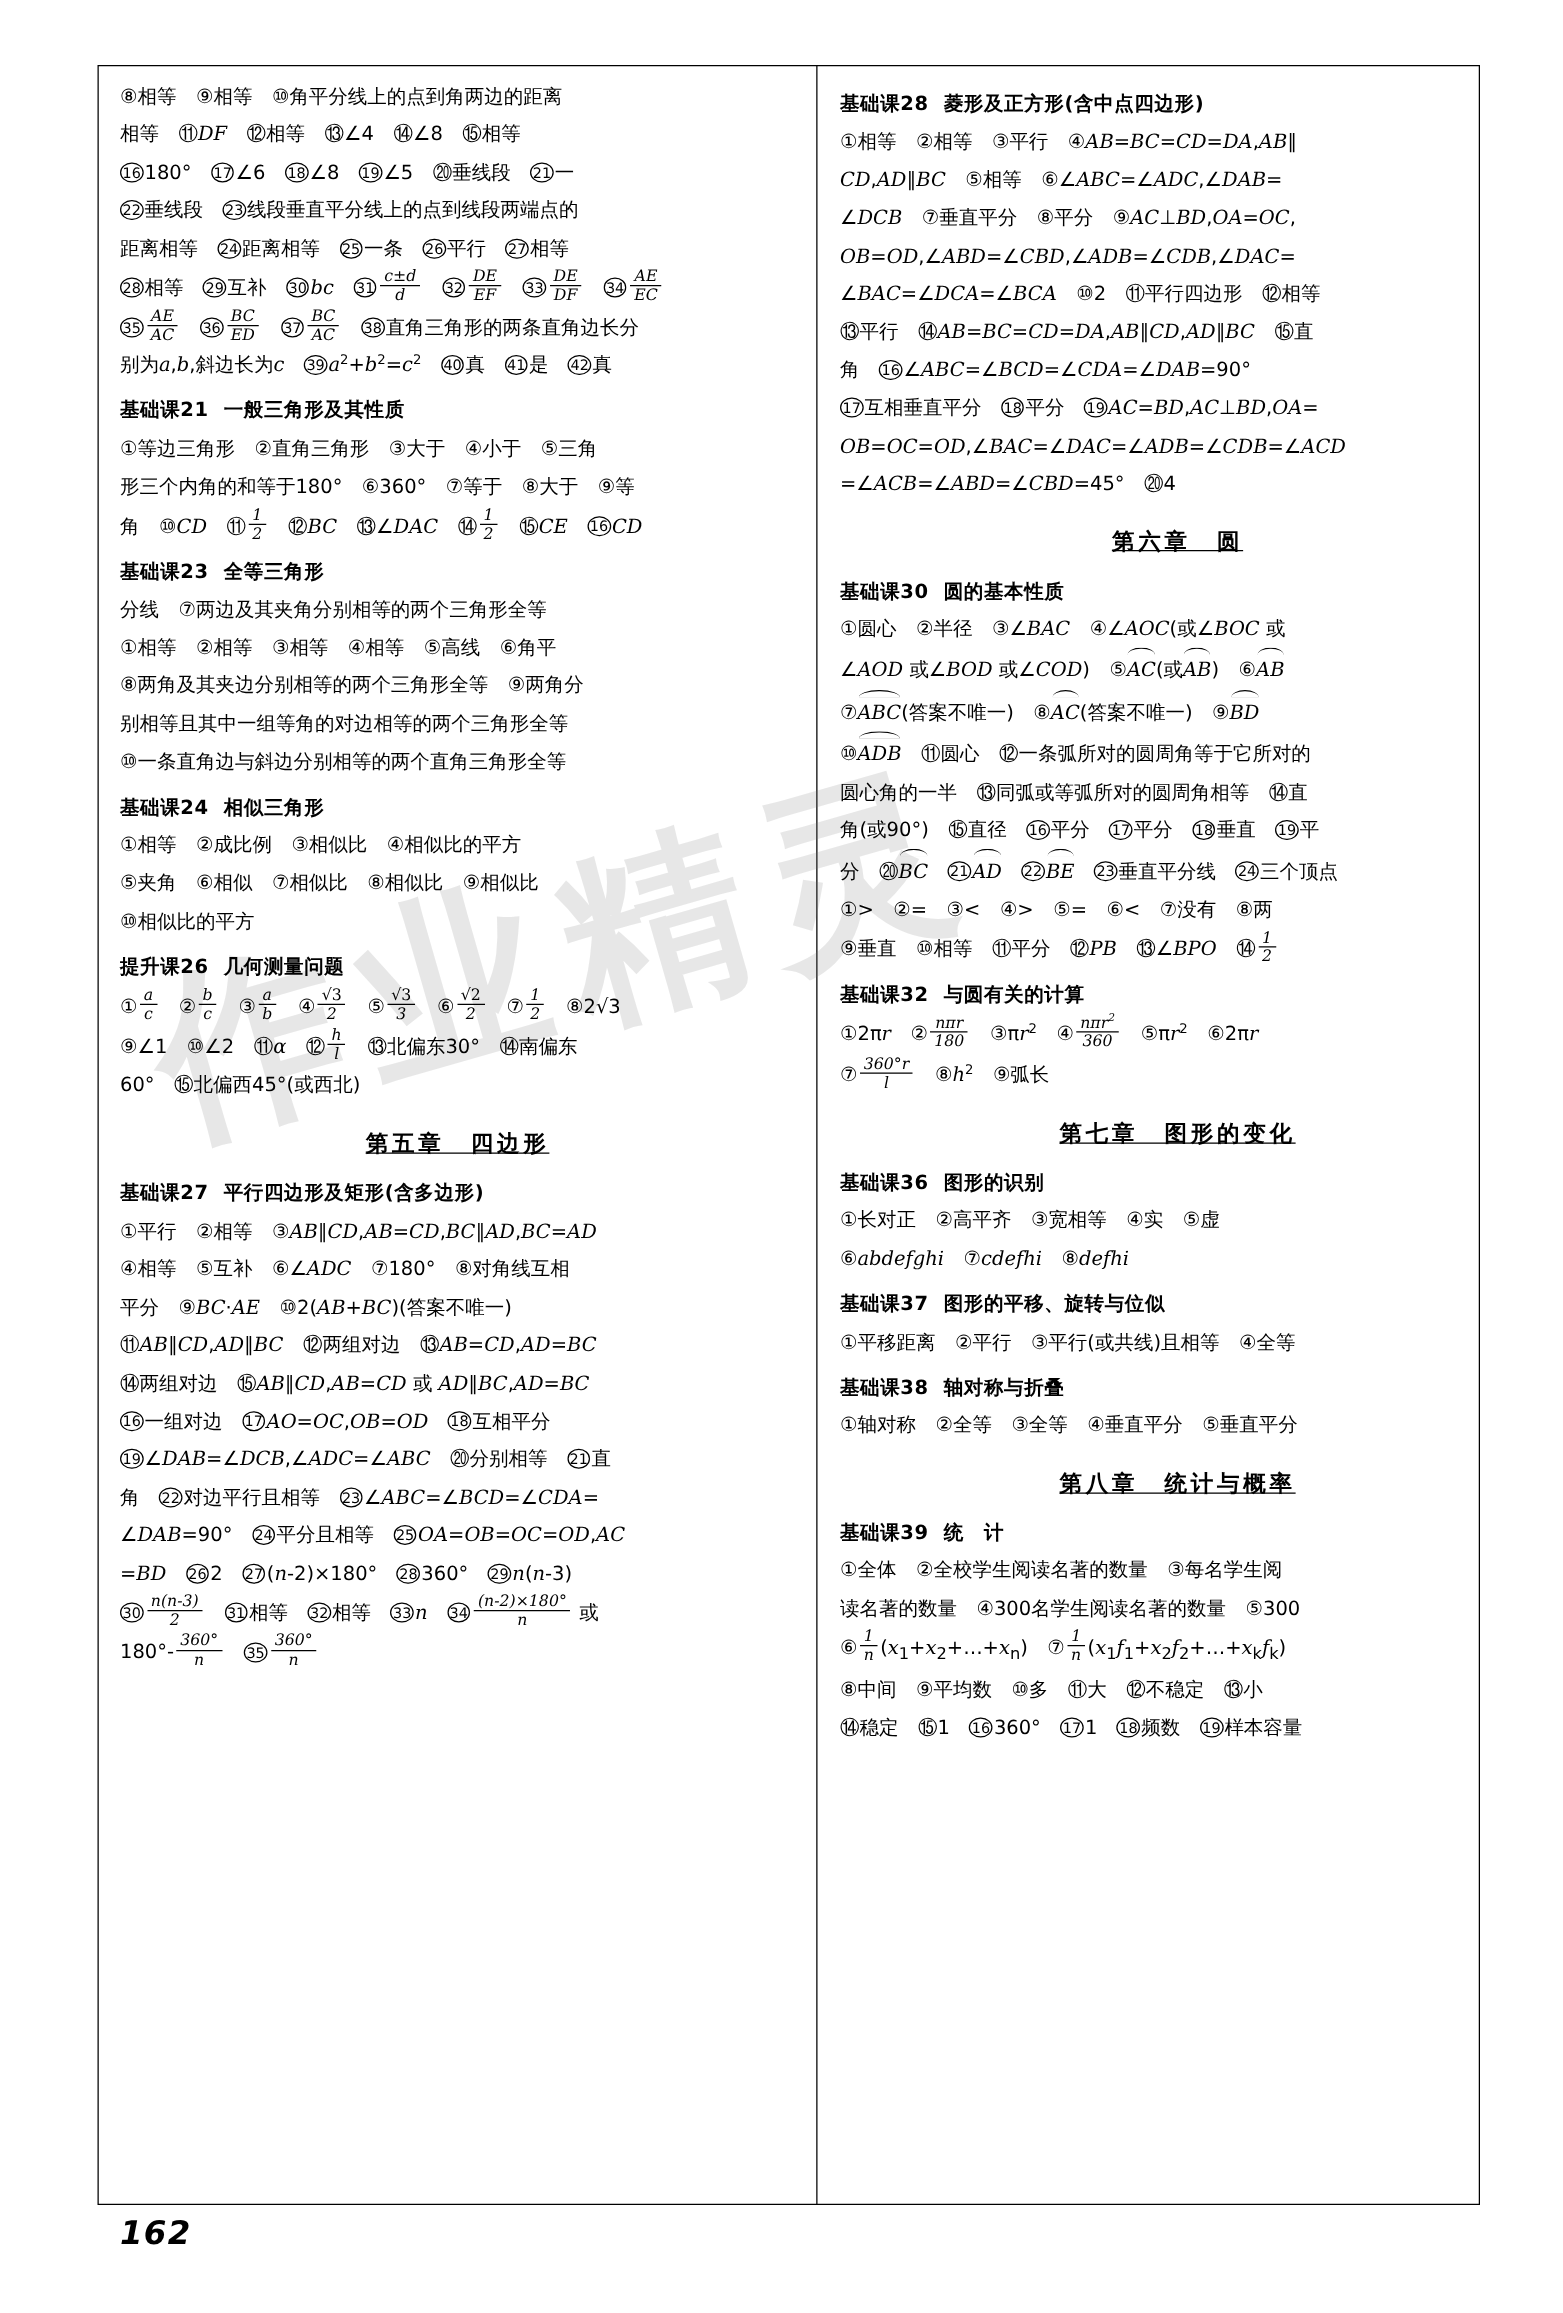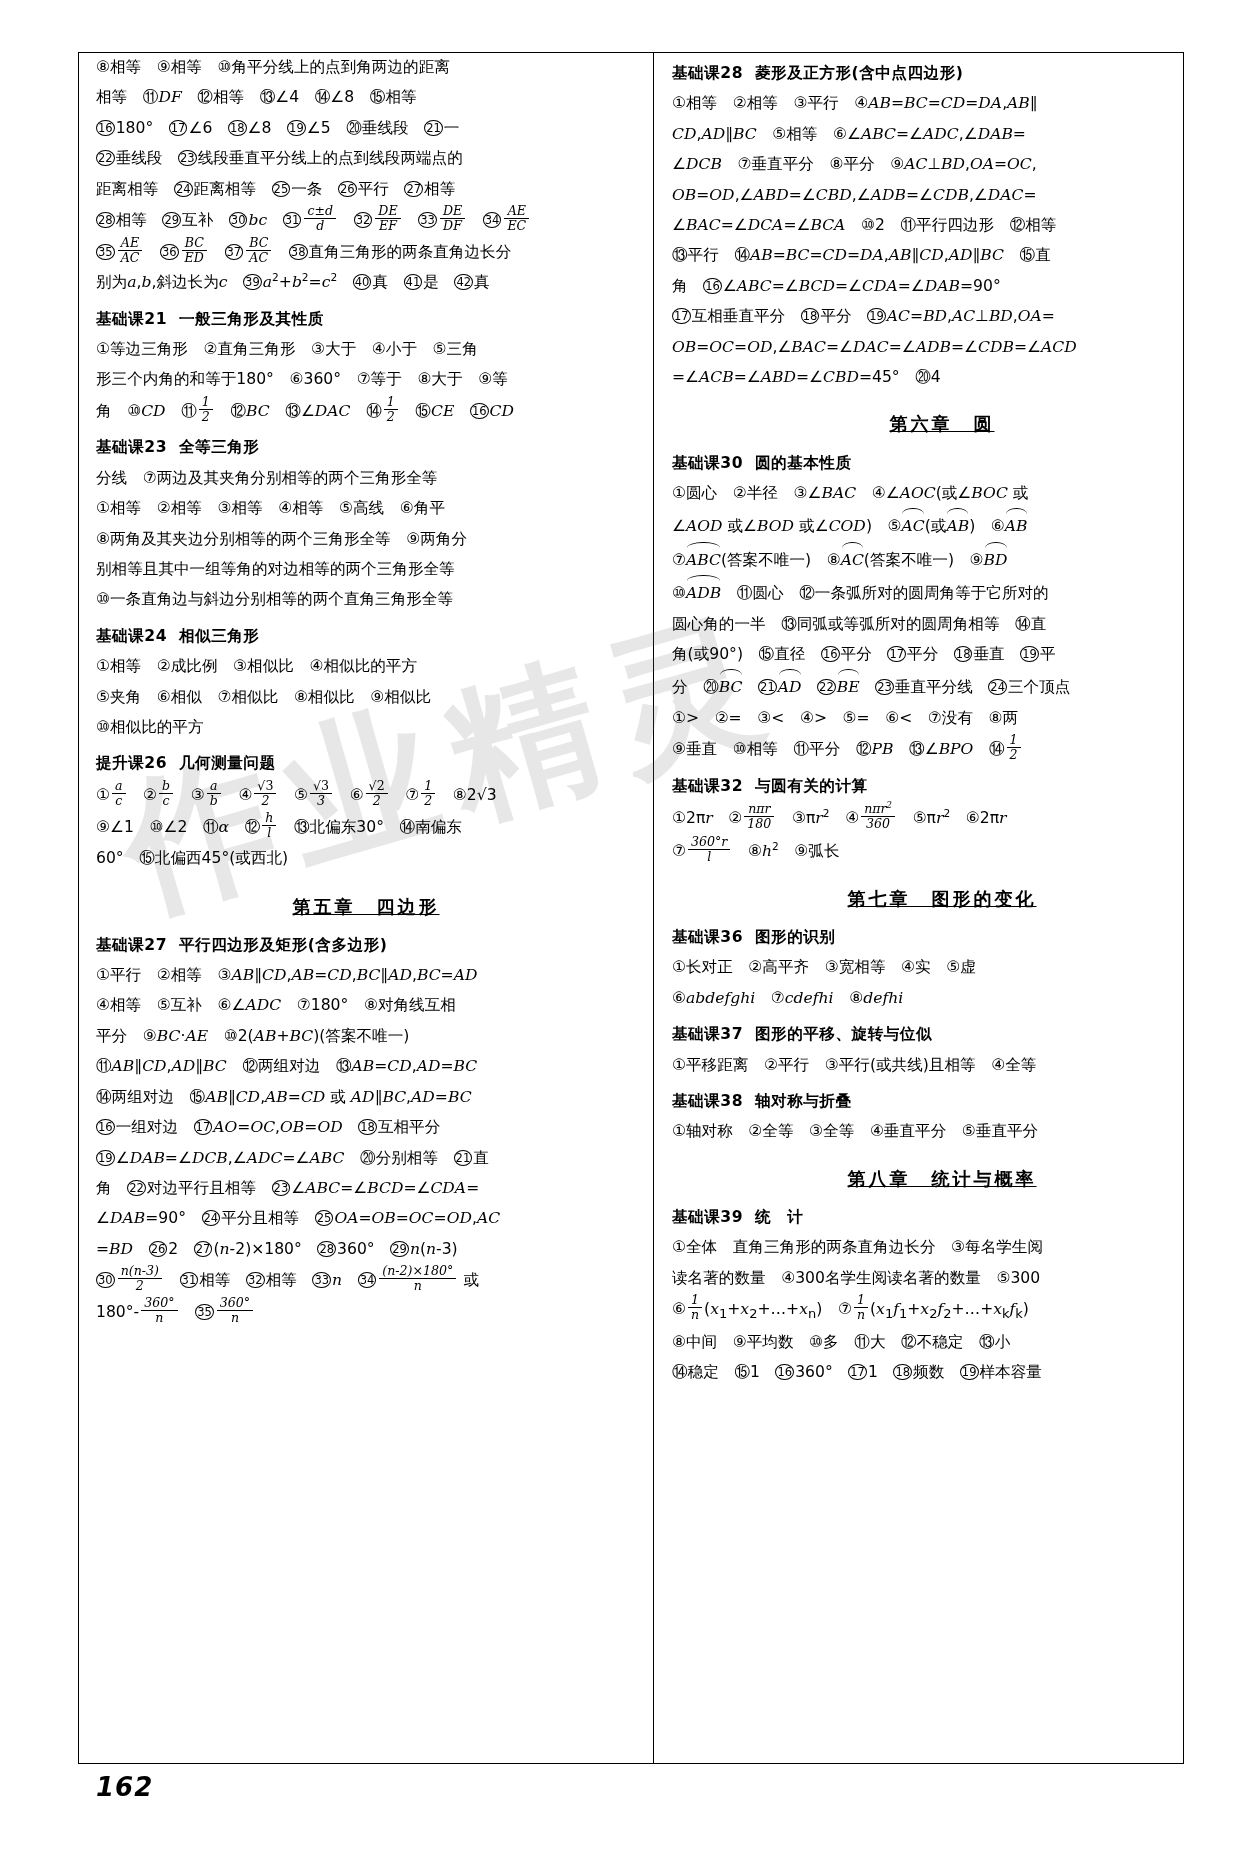--- a/index.html
+++ b/index.html
@@ -23,21 +23,21 @@
     box-sizing:border-box;
   }
   .mid-rule{
     position:absolute;
     left:653px;top:52px;
     width:0;height:1712px;
     border-left:1.5px solid #000;
   }
   .col{
     position:absolute;
-    top:52px;
+    top:62px;
     width:540px;
     font-size:15.6px;
     line-height:1.95;
     text-align:justify;
   }
   .col.left{left:96px;}
   .col.right{left:672px;}
   p{margin:0;padding:0;}
   .lesson-head{
     font-weight:bold;
@@ -254,21 +254,21 @@
 
     <p class="lesson-head"><span class="code">基础课38</span><span>轴对称与折叠</span></p>
     <div>
       <p>①轴对称　②全等　③全等　④垂直平分　⑤垂直平分</p>
     </div>
 
     <p class="chapter">第八章　统计与概率</p>
 
     <p class="lesson-head"><span class="code">基础课39</span><span>统　计</span></p>
     <div>
-      <p>①全体　直角三角形的两条直角边长分　③每名学生阅</p>
+      <p>①全体　②全校学生阅读名著的数量　③每名学生阅</p>
       <p>读名著的数量　④300名学生阅读名著的数量　⑤300</p>
       <p>⑥<span class="frac up"><span class="t">1</span><span class="b">n</span></span>(<span class="it">x</span><sub>1</sub>+<span class="it">x</span><sub>2</sub>+…+<span class="it">x</span><sub>n</sub>)　⑦<span class="frac up"><span class="t">1</span><span class="b">n</span></span>(<span class="it">x</span><sub>1</sub><span class="it">f</span><sub>1</sub>+<span class="it">x</span><sub>2</sub><span class="it">f</span><sub>2</sub>+…+<span class="it">x</span><sub>k</sub><span class="it">f</span><sub>k</sub>)</p>
       <p>⑧中间　⑨平均数　⑩多　⑪大　⑫不稳定　⑬小</p>
       <p>⑭稳定　⑮1　<span class="cnum">16</span>360°　<span class="cnum">17</span>1　<span class="cnum">18</span>频数　<span class="cnum">19</span>样本容量</p>
     </div>
 
   </div>
 
   <div class="pagenum">162</div>
 

